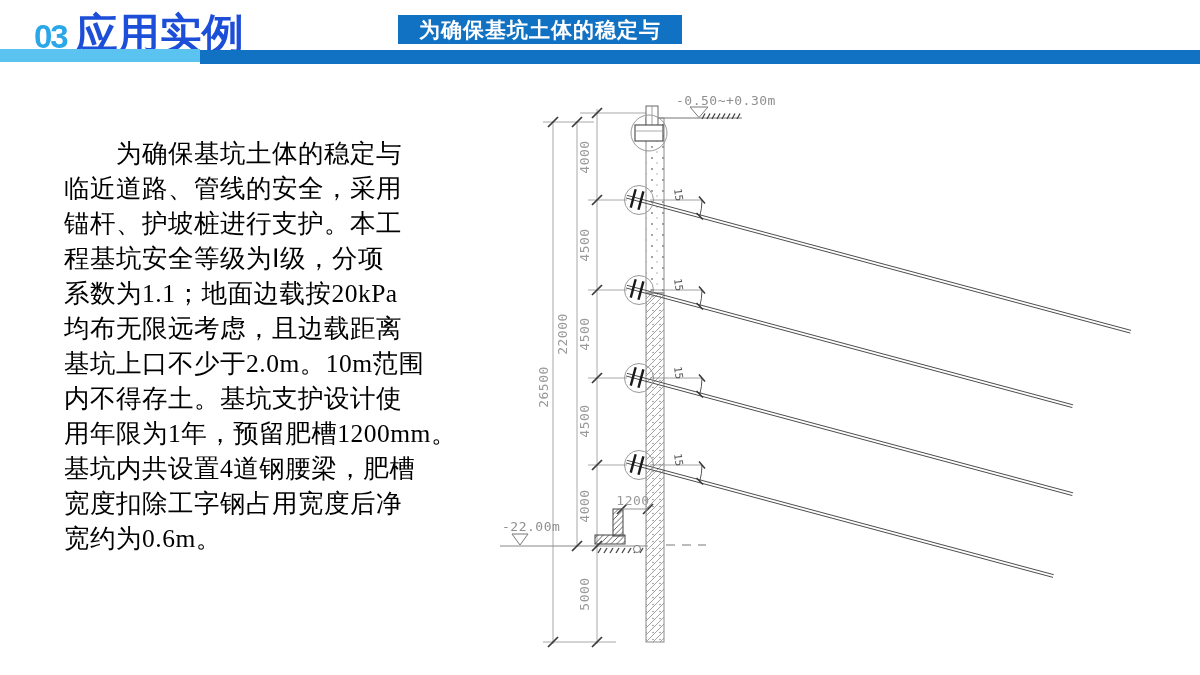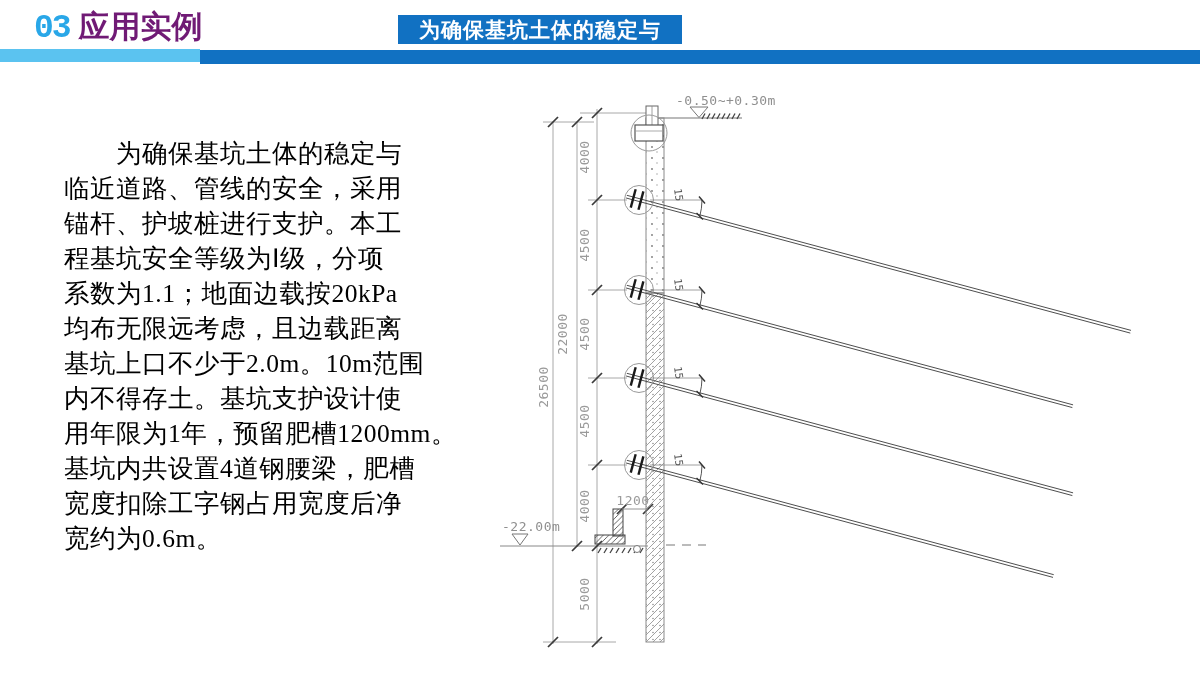--- a/index.html
+++ b/index.html
@@ -1,23 +1,23 @@
 <!DOCTYPE html>
 <html><head>
 <meta charset="utf-8">
 <style>
   html,body{margin:0;padding:0;background:#fff;}
   .slide{position:relative;width:1200px;height:675px;background:#fff;overflow:hidden;
          font-family:"Liberation Sans",sans-serif;}
   
   .title-row{position:absolute;left:34px;top:6px;white-space:nowrap;}
-  .sec-num{font-family:Liberation Mono, monospace;font-weight:700;font-size:33px;
+  .sec-num{font-family:Liberation Sans, sans-serif;font-weight:700;font-size:33px;
            color:#29a7e8;letter-spacing:-2px;}
-  .sec-ttl{font-family:"Liberation Sans",sans-serif;font-weight:700;font-size:31px;
-           color:#701a75;margin-left:9px;}
+  .sec-ttl{font-family:"Liberation Sans",sans-serif;font-weight:700;font-size:42px;
+           color:#1d4ed8;margin-left:9px;}
   .badge{position:absolute;left:398px;top:15px;width:284px;height:29px;background:#1171c2;
          color:#fff;font-weight:700;font-size:21px;line-height:29px;text-align:center;
          letter-spacing:1px;}
   .bar-light{position:absolute;left:0;top:49px;width:200px;height:13px;background:#5bc3f0;}
   .bar-dark{position:absolute;left:200px;top:50px;width:1000px;height:14px;background:#1171c2;}
   
   .intro{position:absolute;left:64px;top:136px;width:430px;color:#000;
          font-family:"Liberation Serif",serif;font-size:25.5px;line-height:35px;
          white-space:pre-line;letter-spacing:0.5px;}
   

